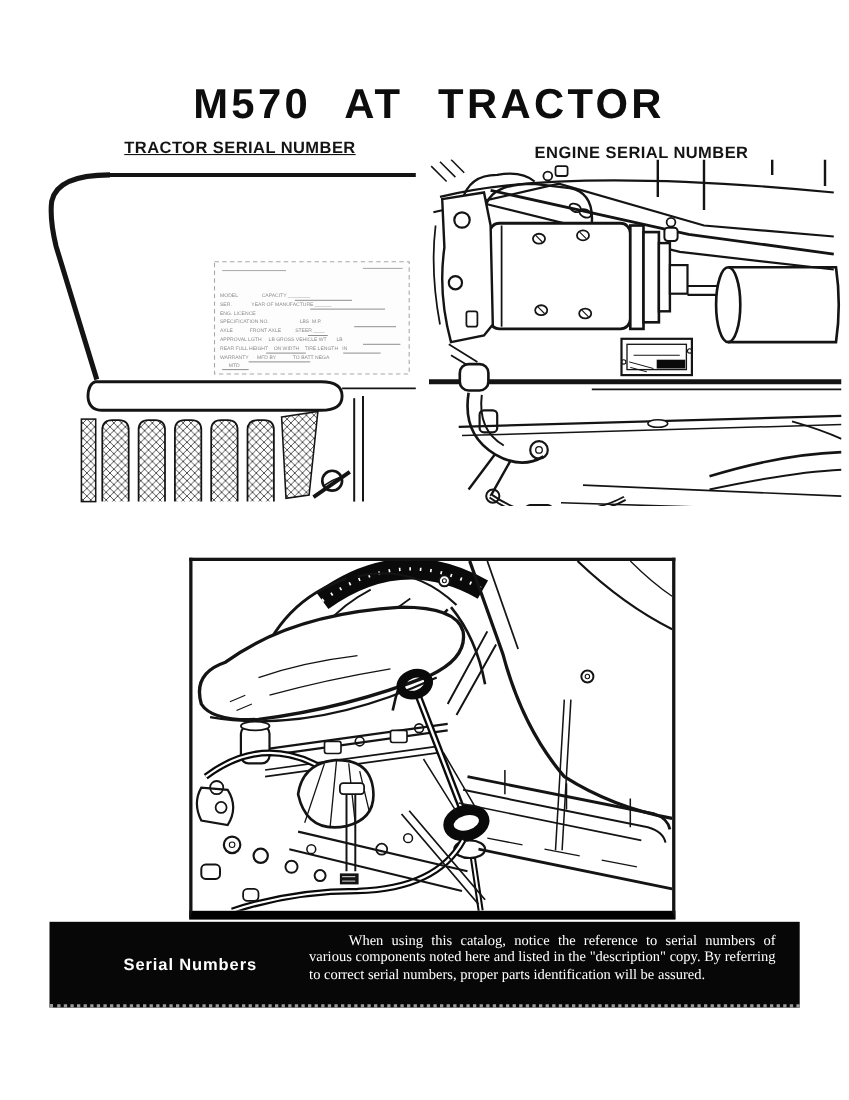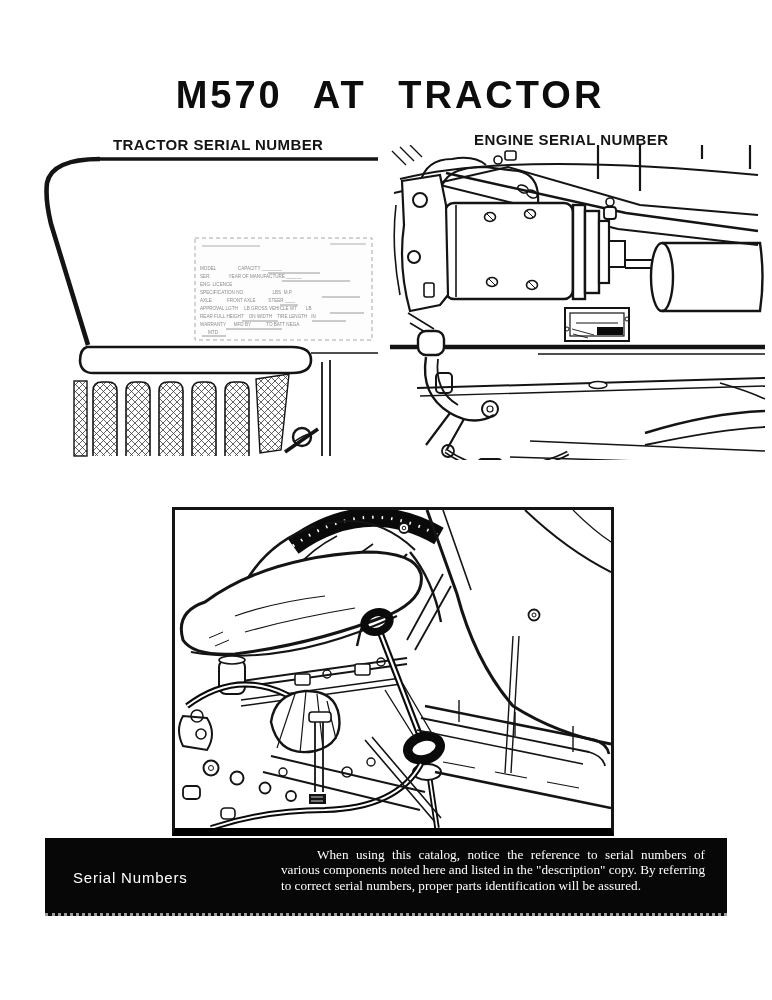--- a/index.html
+++ b/index.html
@@ -10,37 +10,37 @@
   }
   .title{
     position:absolute;top:74px;left:50%;transform:translateX(-50%);margin-left:4px;
     font-size:38px;font-weight:900;letter-spacing:3px;word-spacing:18px;
     white-space:nowrap;color:#0d0d0d;
   }
   .fig-heading{
     position:absolute;font-size:15px;font-weight:700;letter-spacing:0.4px;
     color:#141414;white-space:nowrap;
   }
-  .h-tractor{left:113px;top:136px;}
-  .h-engine{left:474px;top:131px;text-align:center;}
+  .h-tractor{left:113px;top:126px;text-decoration:underline;}
+  .h-engine{left:486px;top:131px;text-align:center;}
   .h-trans{left:172px;top:488px;width:440px;text-align:center;word-spacing:7px;}
   .fig{position:absolute;}
   .fig-tractor{left:30px;top:150px;}
   .fig-engine{left:390px;top:145px;}
   .trans-box{
     position:absolute;left:172px;top:507px;width:436px;height:318px;
     border:3px solid #141414;border-bottom:8px solid #000;background:#fff;
   }
   .footer-bar{
     position:absolute;left:45px;top:838px;width:682px;height:75px;
     background:#070707;color:#fff;border-bottom:3px dotted #9a9a9a;
   }
   .footer-label{
-    position:absolute;left:28px;top:31px;width:200px;
-    font-size:15px;font-weight:400;letter-spacing:0.8px;
+    position:absolute;left:28px;top:31px;width:200px;text-align:center;
+    font-size:15px;font-weight:700;letter-spacing:0.8px;
   }
   .footer-body{
     position:absolute;left:236px;top:9px;width:424px;
     font-family:"Liberation Serif",serif;font-weight:400;
     font-size:13.2px;line-height:1.16;text-align:justify;text-indent:36px;
   }
   svg{display:block;}
   svg *{vector-effect:none;}
   .plate-text{font-family:"Liberation Sans",sans-serif;fill:#8c8c8c;font-size:4.6px;white-space:pre;}
 </style>

